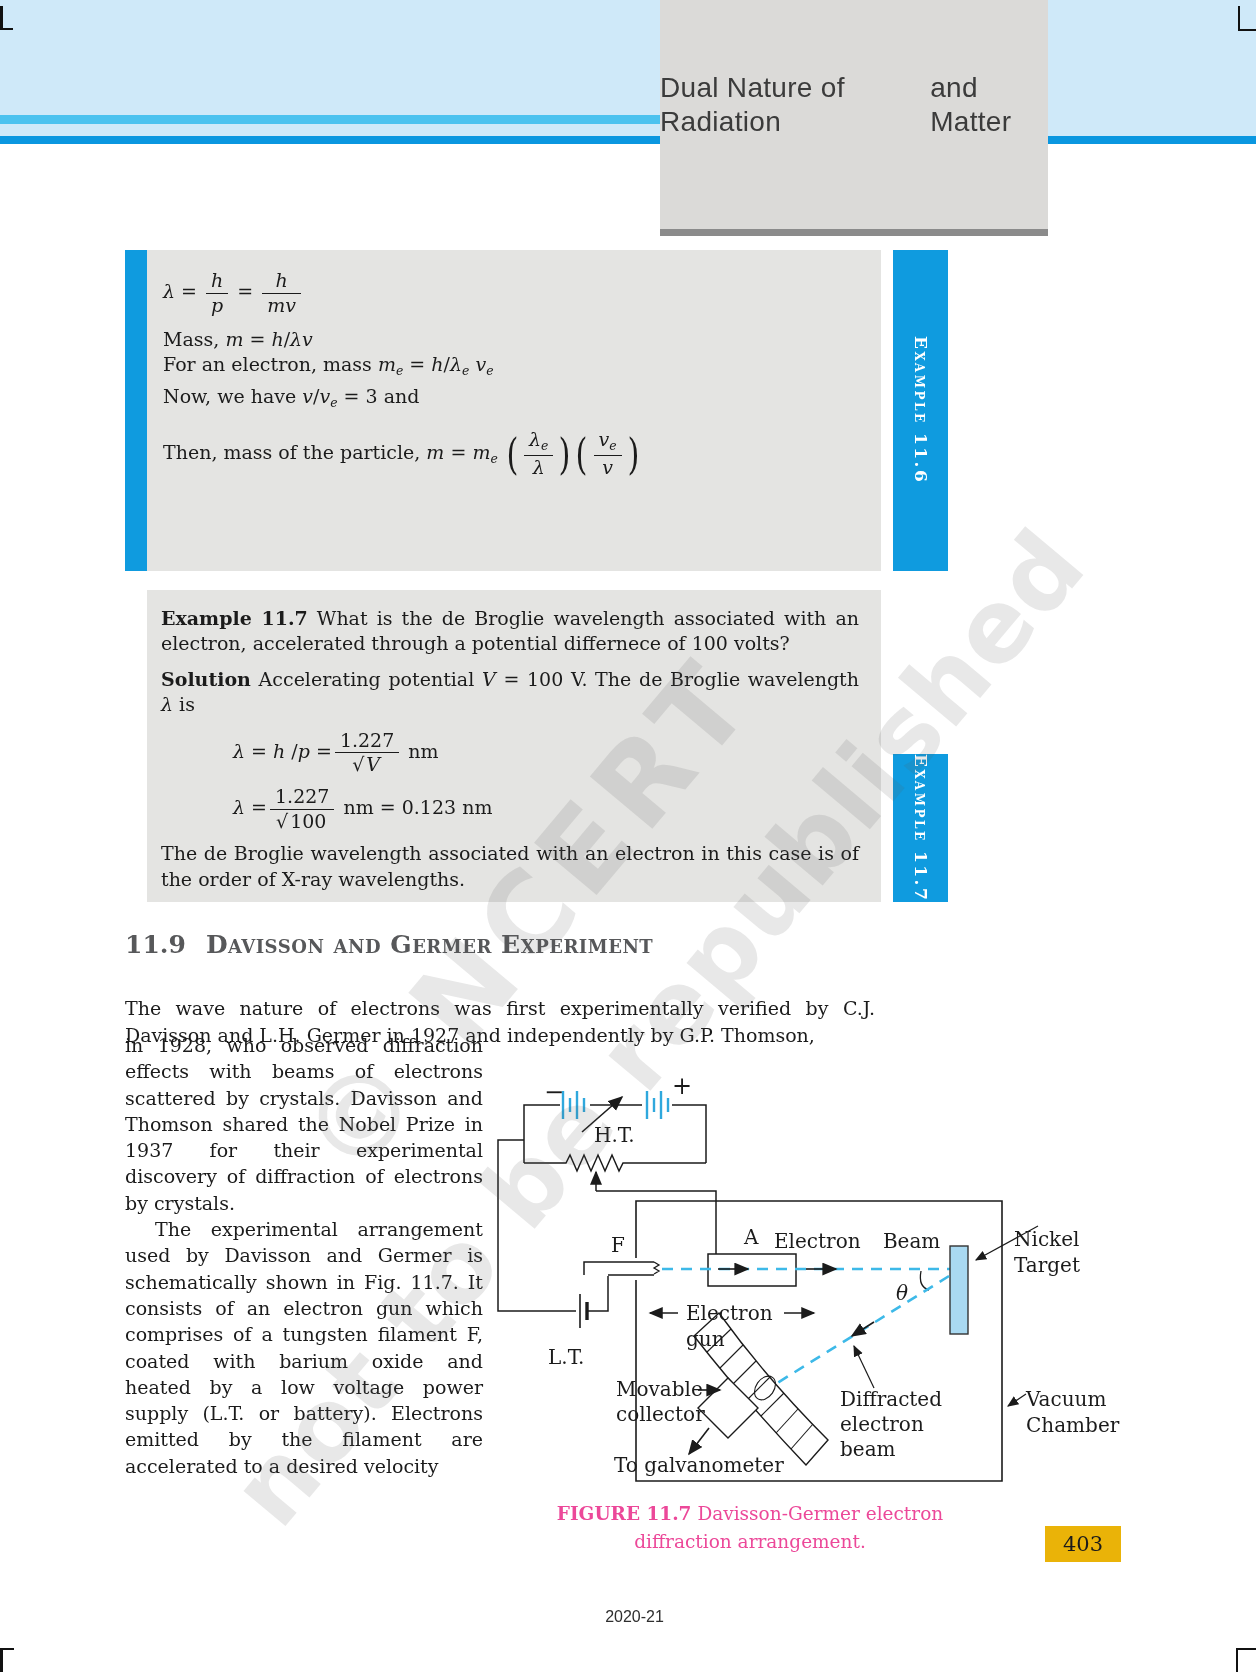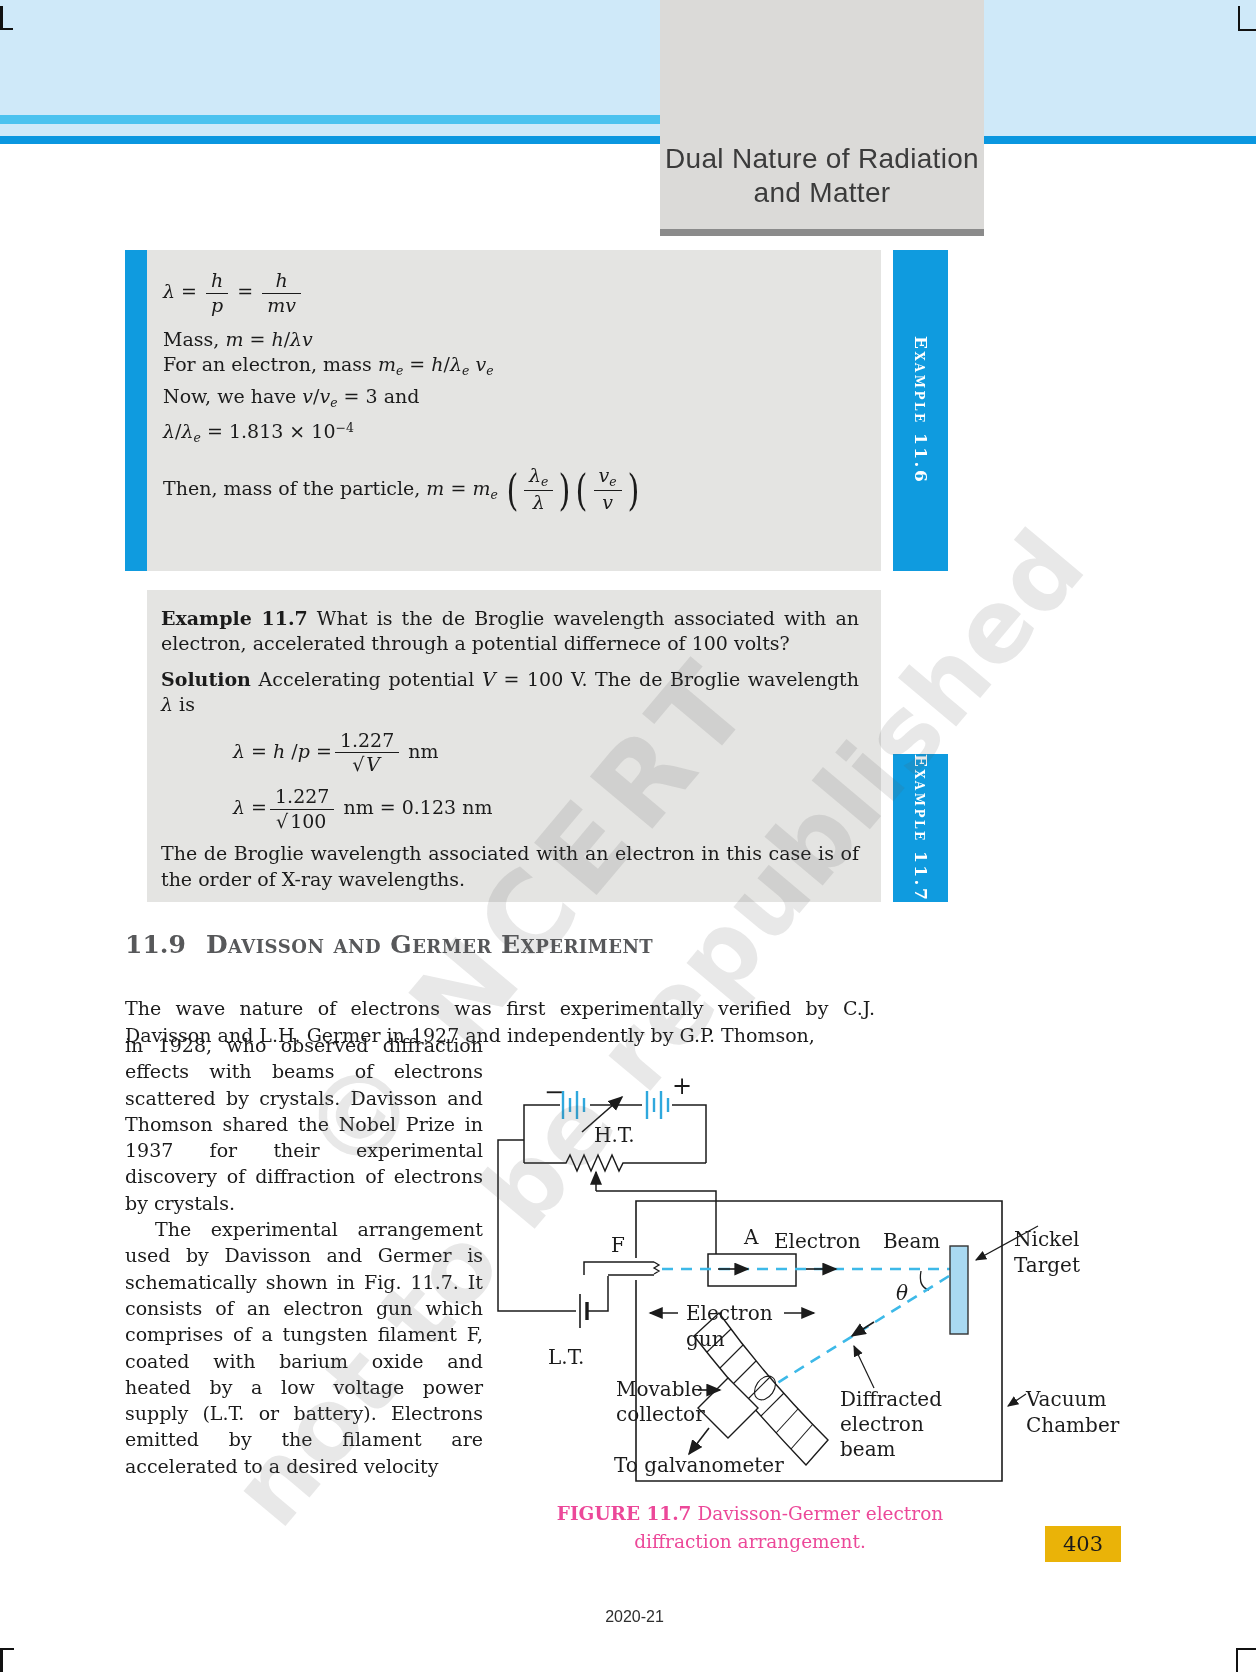--- a/index.html
+++ b/index.html
@@ -3,22 +3,22 @@
 <meta charset="utf-8">
 <style>
   html,body{margin:0;padding:0;background:#ffffff;}
   #page{position:relative;width:1256px;height:1672px;background:#ffffff;overflow:hidden;
         font-family:"DejaVu Serif",serif;color:#1b1b1b;}
 
   
   .band{position:absolute;left:0;top:0;width:1256px;height:136px;background:#cfe9f9;}
   .stripe-mid{position:absolute;left:0;top:115px;width:660px;height:9px;background:#4cc2ef;}
   .stripe-dark{position:absolute;left:0;top:136px;width:1256px;height:8px;background:#0a97e0;}
-  .titlebox{position:absolute;left:660px;top:0;width:324px;height:236px;background:#dbdad8;z-index:3;
-            display:flex;flex-direction:column;justify-content:flex-end;align-items:center;
+  .titlebox{position:absolute;left:660px;top:0;width:388px;height:236px;background:#dbdad8;z-index:3;
+            display:flex;flex-direction:row;justify-content:flex-end;align-items:center;
             padding-bottom:26px;box-sizing:border-box;}
   .titlebox .bar{position:absolute;left:0;bottom:0;width:100%;height:7px;background:#8b8b8b;}
   .titleline{font-family:"Liberation Sans",sans-serif;font-size:28px;line-height:34px;color:#3b3b3b;
              letter-spacing:0.3px;font-weight:400;}
 
   
   .cmark{position:absolute;z-index:5;}
   .cm-tl{left:0;top:6px;width:10px;height:22px;border-left:3px solid #111;border-bottom:2px solid #111;}
   .cm-tr{left:1238px;top:6px;width:16px;height:23px;border-left:2.5px solid #111;border-bottom:2.5px solid #111;}
   .cm-br{left:1236px;top:1648px;width:19px;height:23px;border-left:2.5px solid #111;border-top:2.5px solid #111;}
@@ -111,21 +111,20 @@
 
   <div class="exbox" style="top:250px;height:321px;">
     <div class="strip"></div>
     <div class="graybody">
       <div class="eq">
         <span><span class="tk-i">λ</span><span class="tk-r"> = </span></span><span class="frac"><span class="num it">h</span><span class="den it">p</span></span><span> = </span><span class="frac"><span class="num it">h</span><span class="den it">mv</span></span>
       </div>
       <div class="mline"><span class="tk-r">Mass, </span><span class="tk-i">m</span><span class="tk-r"> = </span><span class="tk-i">h</span><span class="tk-r">/</span><span class="tk-i">λv</span></div>
       <div class="mline"><span class="tk-r">For an electron, mass </span><span class="tk-i">m</span><span class="tk-sub">e</span><span class="tk-r"> = </span><span class="tk-i">h</span><span class="tk-r">/</span><span class="tk-i">λ</span><span class="tk-sub">e</span><span class="tk-r"> </span><span class="tk-i">v</span><span class="tk-sub">e</span></div>
       <div class="mline"><span class="tk-r">Now, we have </span><span class="tk-i">v</span><span class="tk-r">/</span><span class="tk-i">v</span><span class="tk-sub">e</span><span class="tk-r"> = 3 and</span></div>
-      <div class="mline"><span class="tk-i">λ</span><span class="tk-r">/</span><span class="tk-i">λ</span><span class="tk-sub">e</span><span class="tk-r"> = 1.813 × 10</span><span class="tk-sup">−4</span></div>
       <div class="eq" style="margin-top:14px;">
         <span><span class="tk-r">Then, mass of the particle, </span><span class="tk-i">m</span><span class="tk-r"> = </span><span class="tk-i">m</span><span class="tk-sub">e</span><span class="tk-r"> </span></span><span class="bigp">(</span><span class="frac"><span class="num"><span class="tk-i">λ</span><span class="tk-sub">e</span></span><span class="den"><span class="tk-i">λ</span></span></span><span class="bigp">)</span><span class="bigp">(</span><span class="frac"><span class="num"><span class="tk-i">v</span><span class="tk-sub">e</span></span><span class="den"><span class="tk-i">v</span></span></span><span class="bigp">)</span>
       </div>
 
     </div>
     <div class="tabgap"></div>
     <div class="extab">
       <span>Example 11.6</span>
     </div>
   </div>

